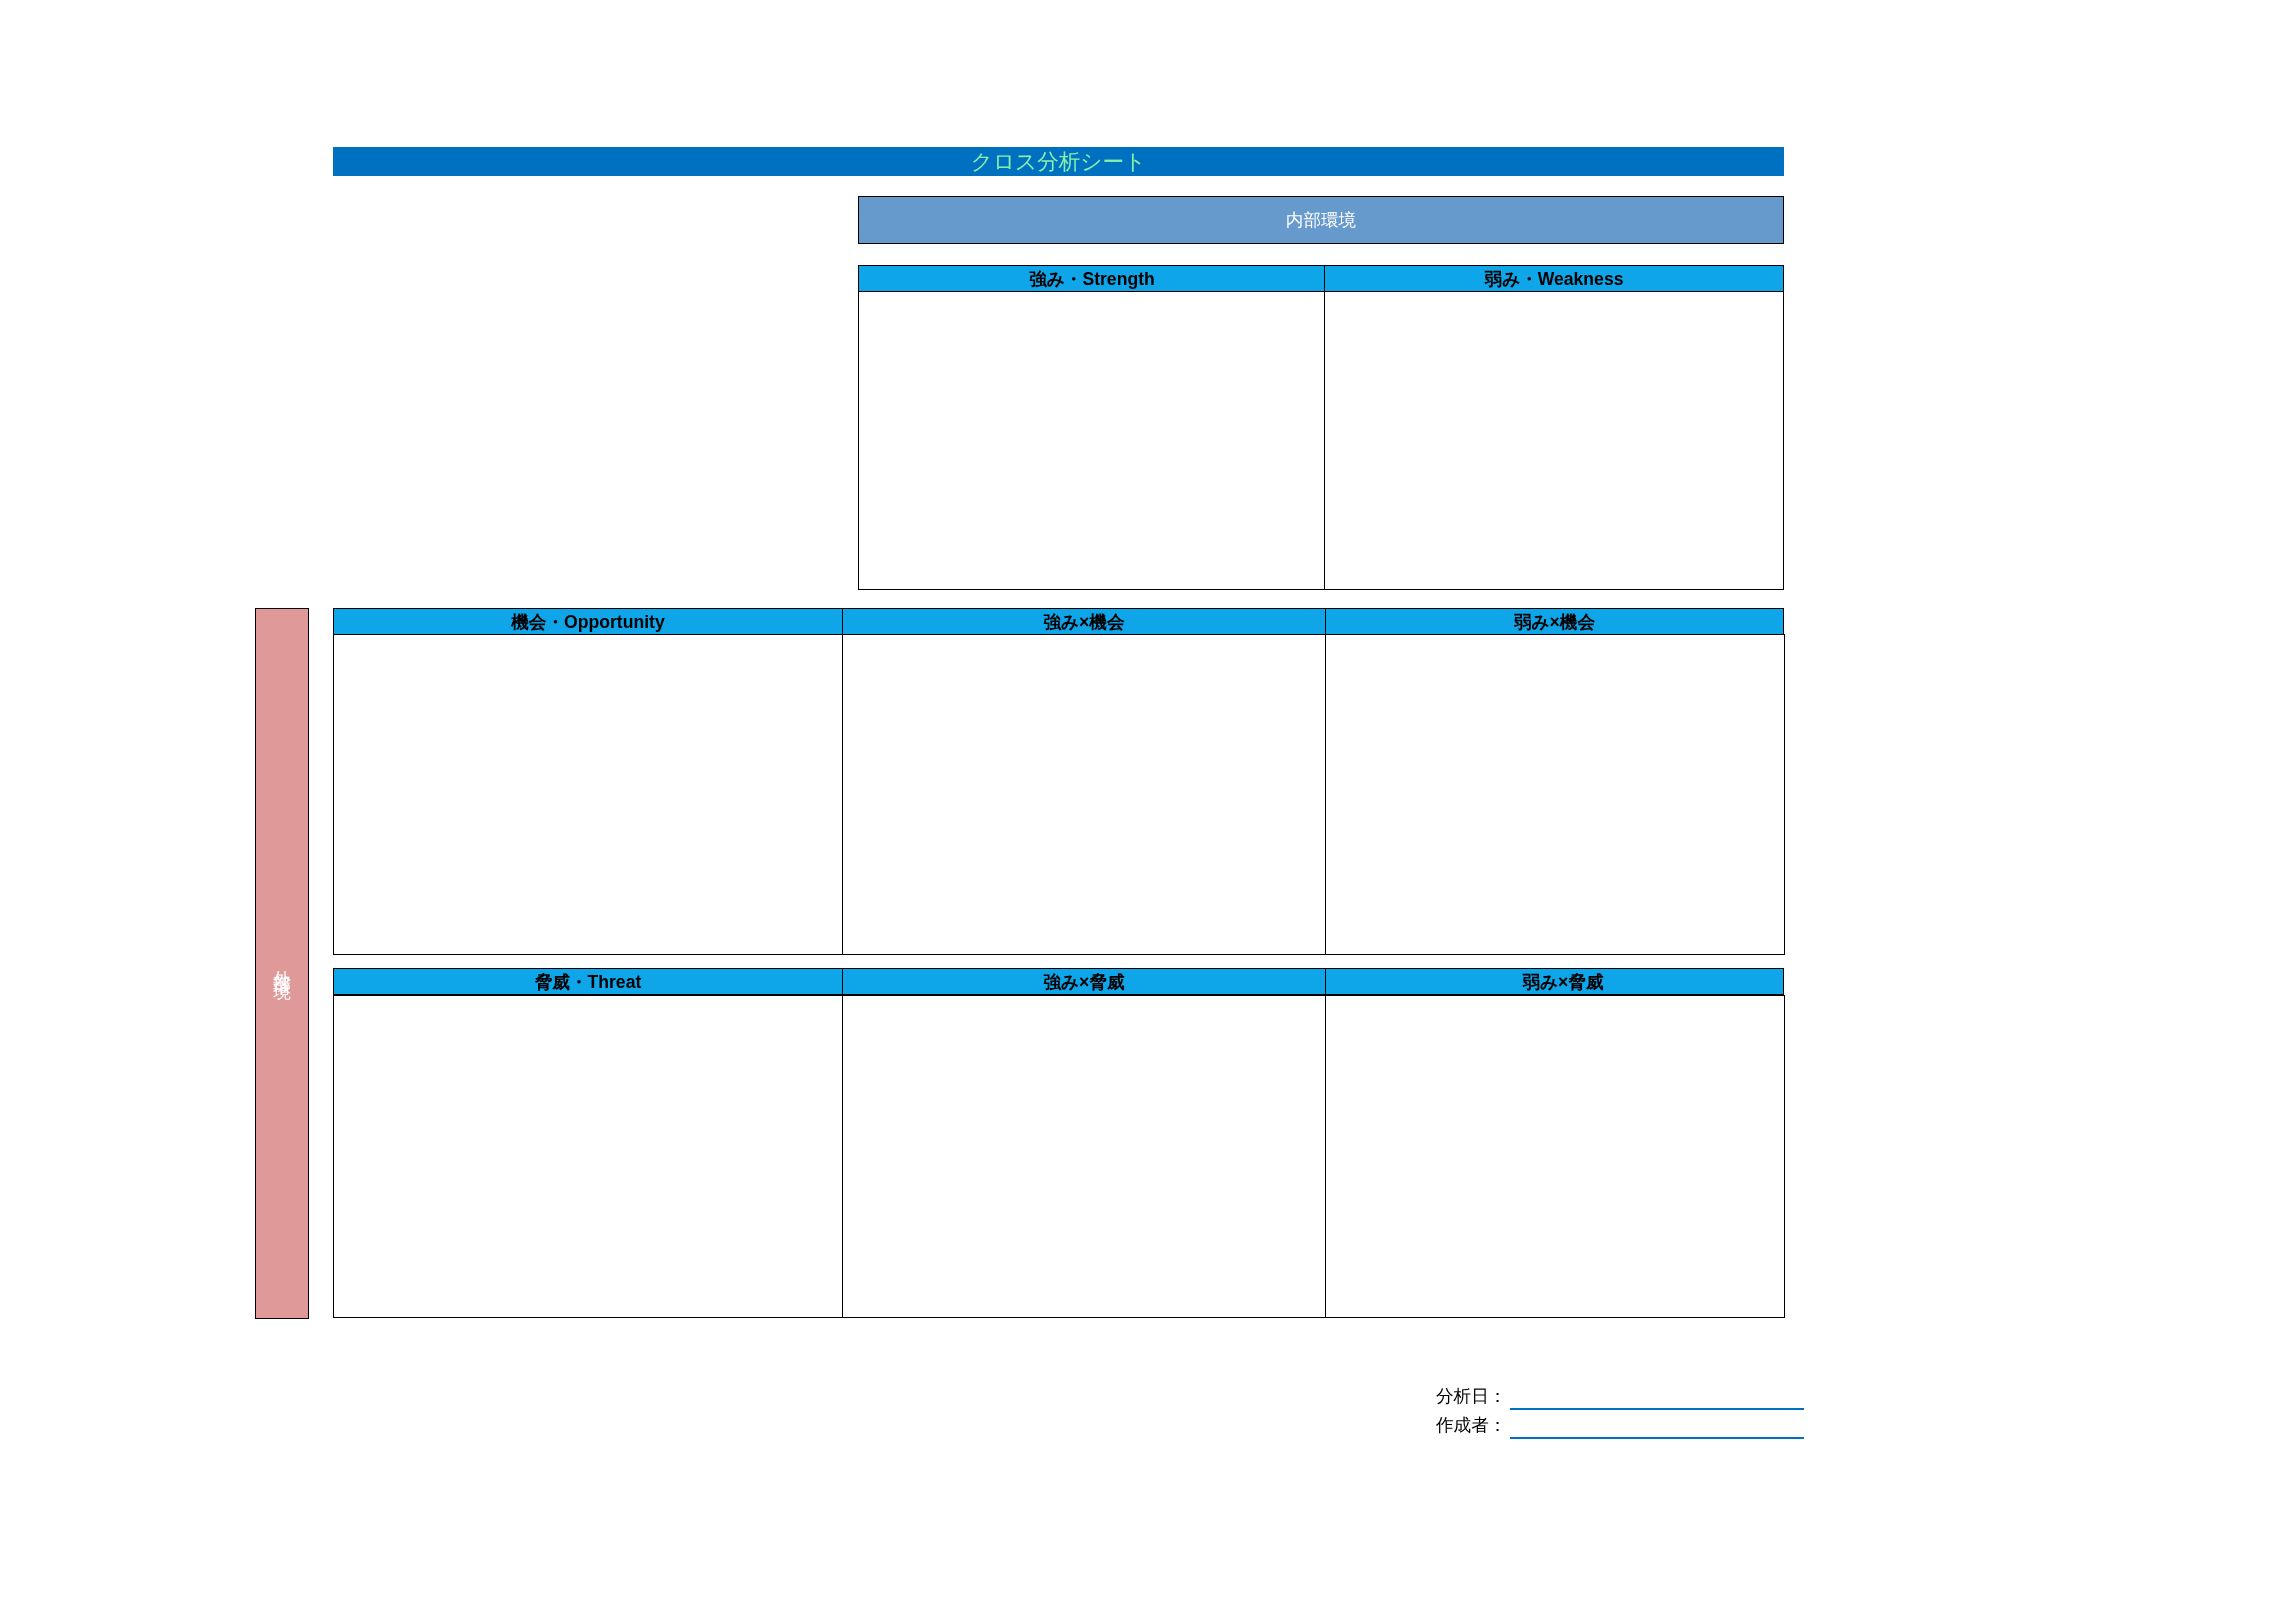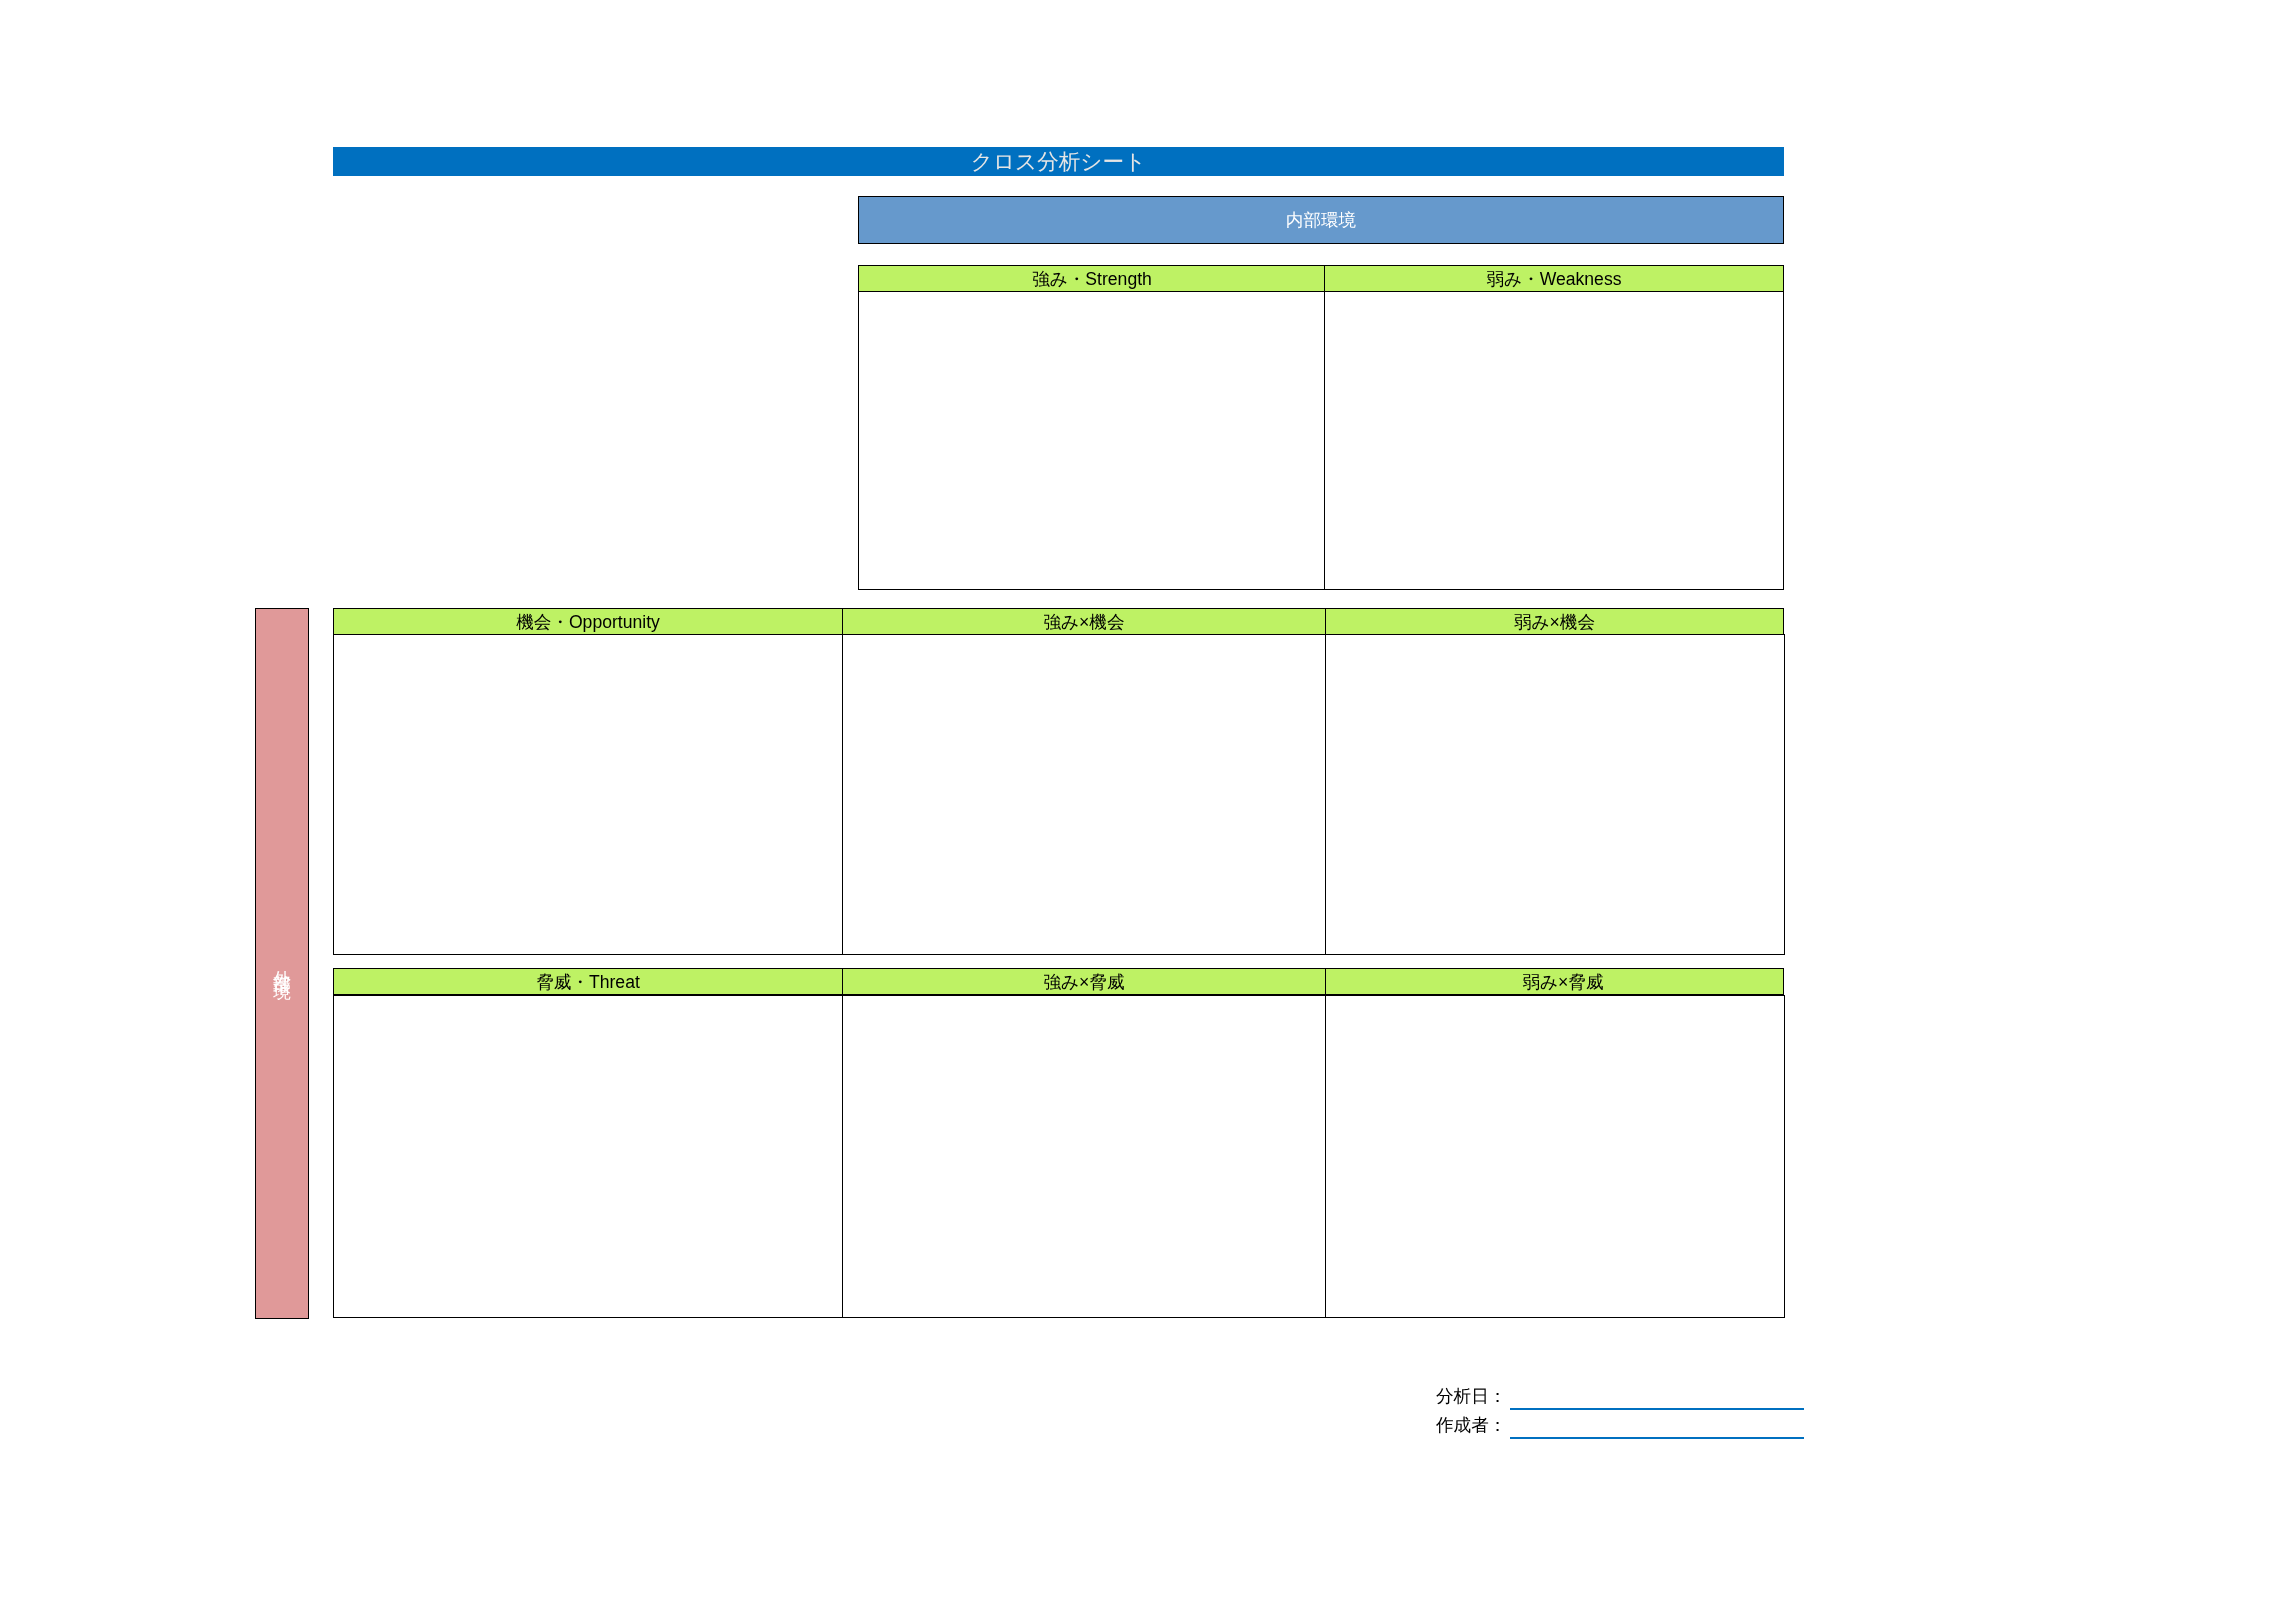--- a/index.html
+++ b/index.html
@@ -14,21 +14,21 @@
       height: 1620px;
       position: relative;
     }
     .title-bar {
       position: absolute;
       left: 333px;
       top: 147px;
       width: 1451px;
       height: 29px;
       background: #0070c0;
-      color: #e5e5e5;
+      color: #86efac;
       font-size: 21.6px;
       font-weight: 500;
       display: flex;
       align-items: center;
       justify-content: center;
     }
     .internal-header {
       position: absolute;
       left: 858px;
       top: 196px;
@@ -57,23 +57,23 @@
       justify-content: center;
       text-align: center;
     }
     .external-header span {
       writing-mode: vertical-rl;
       letter-spacing: 3.9px;
     }
     .cell-header {
       position: absolute;
       border: 1px solid #000000;
-      background: #bef264;
+      background: #0ea5e9;
       font-size: 17.6px;
-      font-weight: 400;
+      font-weight: 700;
       display: flex;
       align-items: center;
       justify-content: center;
       height: 27.4px;
     }
     .cell-body {
       position: absolute;
       border: 1px solid #000000;
       background: #ffffff;
     }

